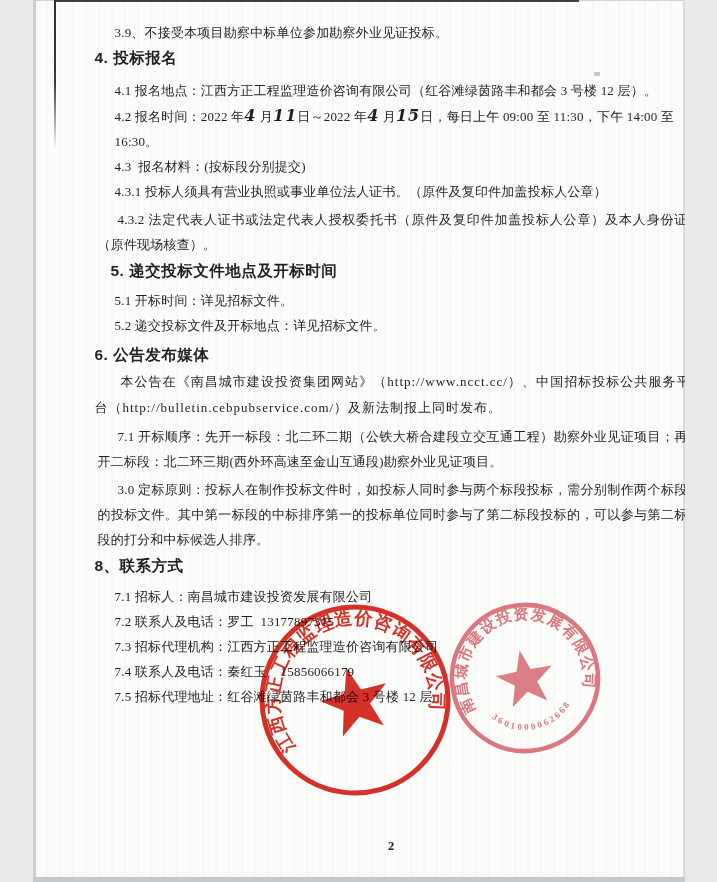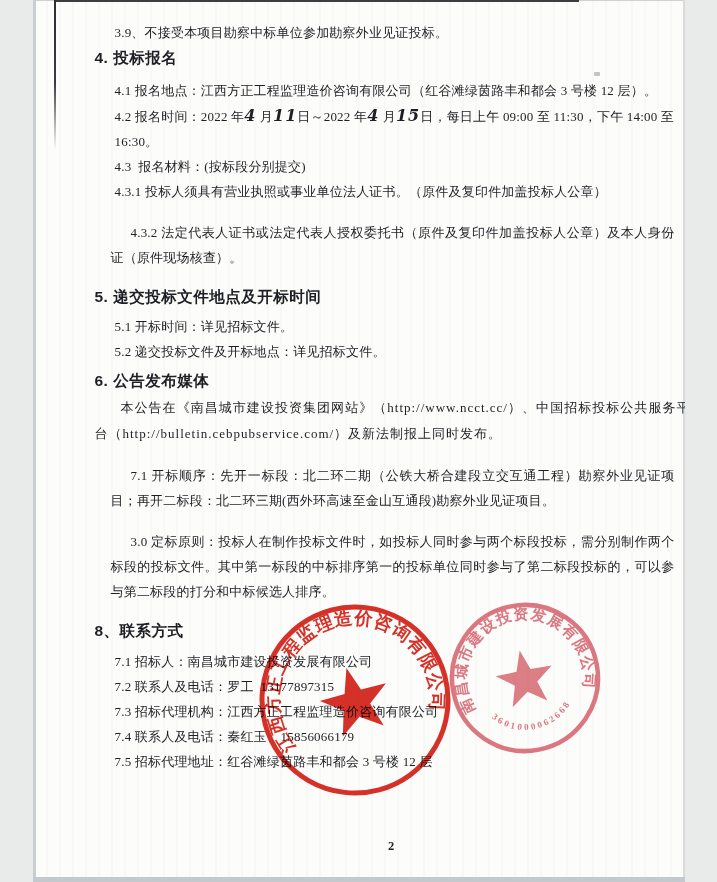--- a/index.html
+++ b/index.html
@@ -20,28 +20,28 @@
   .fold-line{position:absolute;top:0;left:21px;width:2px;height:150px;
     background:linear-gradient(#2e2f33 0%,#3a3b40 55%,rgba(58,59,64,0) 100%);}
   .speck{position:absolute;left:561px;top:72px;width:6px;height:4px;background:#9aa0a5;opacity:.6;border-radius:1px;}
 
   .content{position:absolute;left:62px;top:20px;width:596px;}
   .item{
     font-size:13px; line-height:25px; margin:0; padding-left:20px;
     letter-spacing:.2px; white-space:pre-wrap;
   }
   .hangitem{ 
-    font-size:13px; line-height:25px; margin:16px; padding-left:0; text-indent:20px;
+    font-size:13px; line-height:25px; margin:3px; padding-left:0; text-indent:20px;
     letter-spacing:.2px; text-align:justify;
   }
   .heading{
     font-family:"Liberation Sans","DejaVu Sans",sans-serif;
     font-weight:bold; font-size:15.5px; line-height:21px; letter-spacing:.5px;
   }
-  .h4{margin:2px 0 10px;} .h5{margin:0 0 7px;} .h6{margin:6px 0 4px;}
+  .h4{margin:2px 0 10px;} .h5{margin:0 16px 7px;} .h6{margin:6px 0 4px;}
   .h7{margin:0 0 2px;} .h8{margin:3px 0 8px;}
   .para6{
     font-size:13px; line-height:26px; margin:0; text-indent:26px;
     text-align:justify; letter-spacing:1px;
   }
   .hw{ 
     font-family:"DejaVu Serif",serif; font-style:italic; font-weight:600;
     font-size:16px; letter-spacing:1px;
   }
   .page-number{

